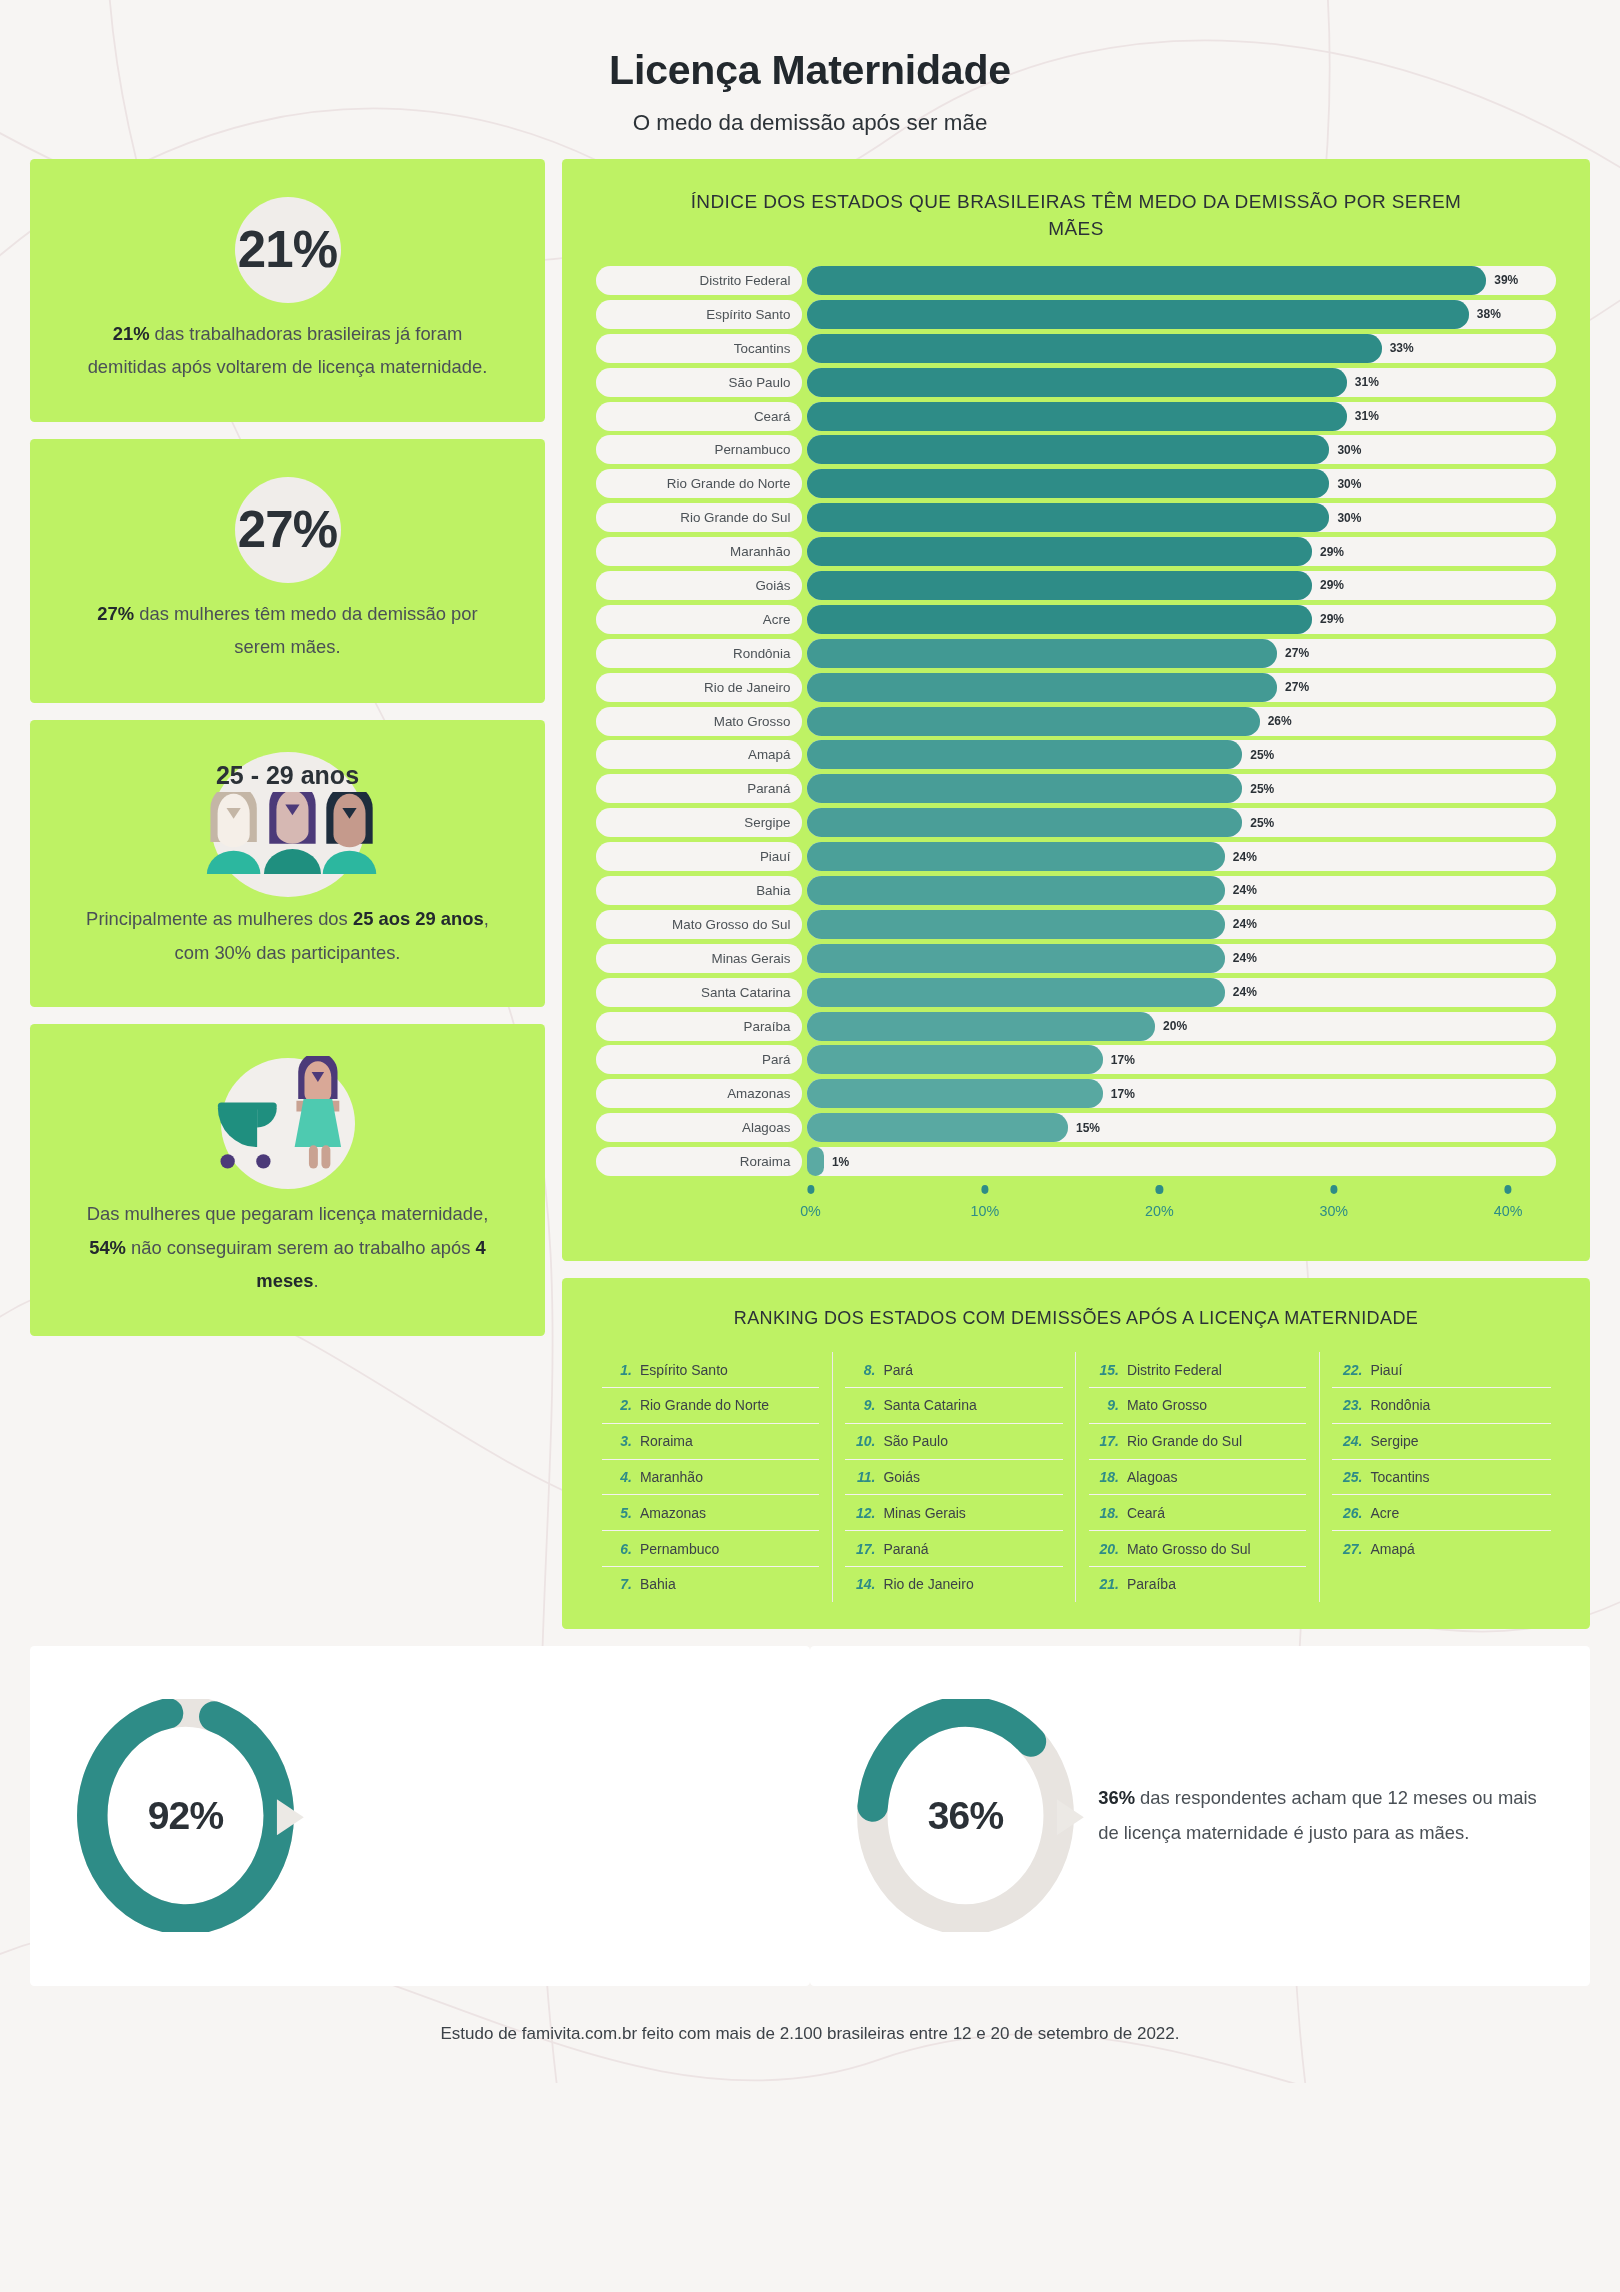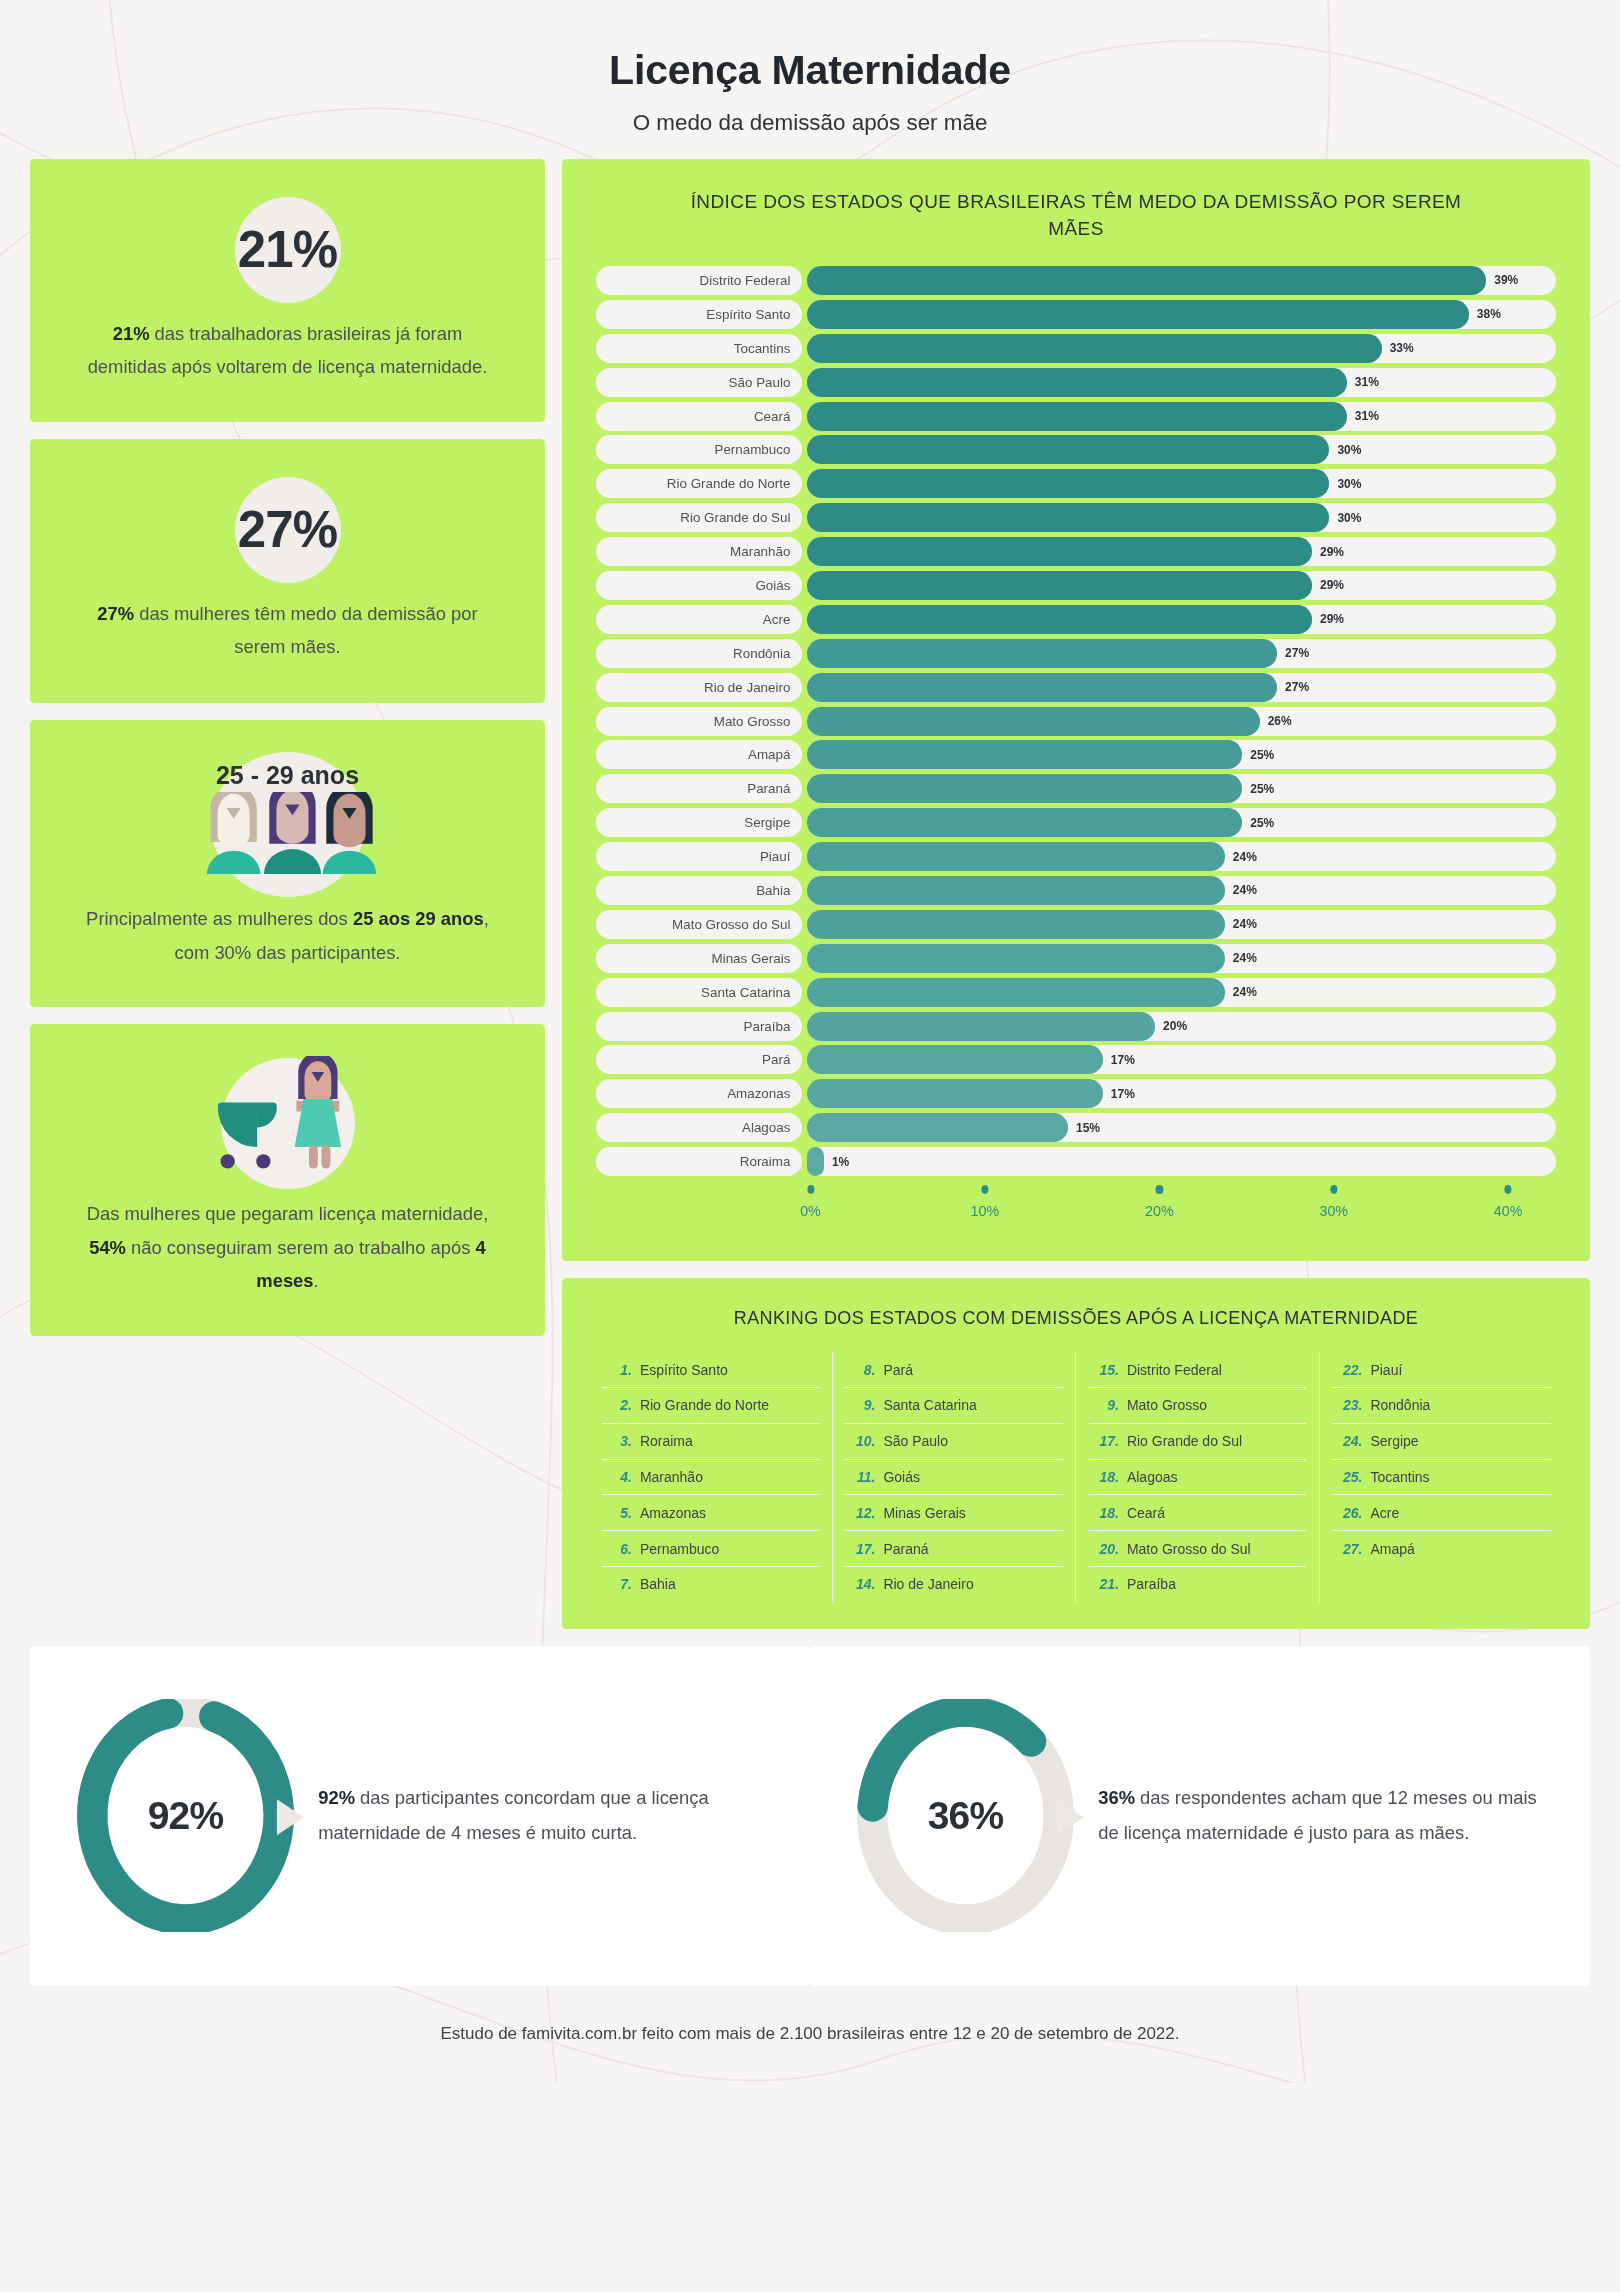--- a/index.html
+++ b/index.html
@@ -724,21 +724,20 @@
 
     <div class="donut-card">
       <div class="donut-wrap">
         <svg width="251" height="233" viewBox="0 0 280 260">
           <ellipse cx="140" cy="130" rx="104" ry="116" fill="none" stroke="#e8e4e0" stroke-width="34"></ellipse>
           <path id="arc92" fill="none" stroke="#2e8c87" stroke-width="34" stroke-linecap="round" d="M 172.13776741499453 19.67744410976219 A 104 116 0 1 1 120.51234328308455 16.054678915472138"></path>
           <path d="M242 112 l30 20 l-30 20 z" fill="#ece9e5"></path>
         </svg>
         <div class="donut-label">92%</div>
       </div>
-      <div class="donut-text"><b>92%</b><span> das participantes concordam que a licença maternidade de 4 meses é muito curta.</span></div>
     </div>
 
     <div class="donut-card">
       <div class="donut-wrap">
         <svg width="251" height="233" viewBox="0 0 280 260">
           <ellipse cx="140" cy="130" rx="104" ry="116" fill="none" stroke="#e8e4e0" stroke-width="34"></ellipse>
           <path id="arc36" fill="none" stroke="#2e8c87" stroke-width="34" stroke-linecap="round" d="M 36.39575139845846 119.88993384127168 A 104 116 0 0 1 213.0239175114969 47.404978665044425"></path>
           <path d="M242 112 l30 20 l-30 20 z" fill="#ece9e5"></path>
         </svg>
         <div class="donut-label">36%</div>

